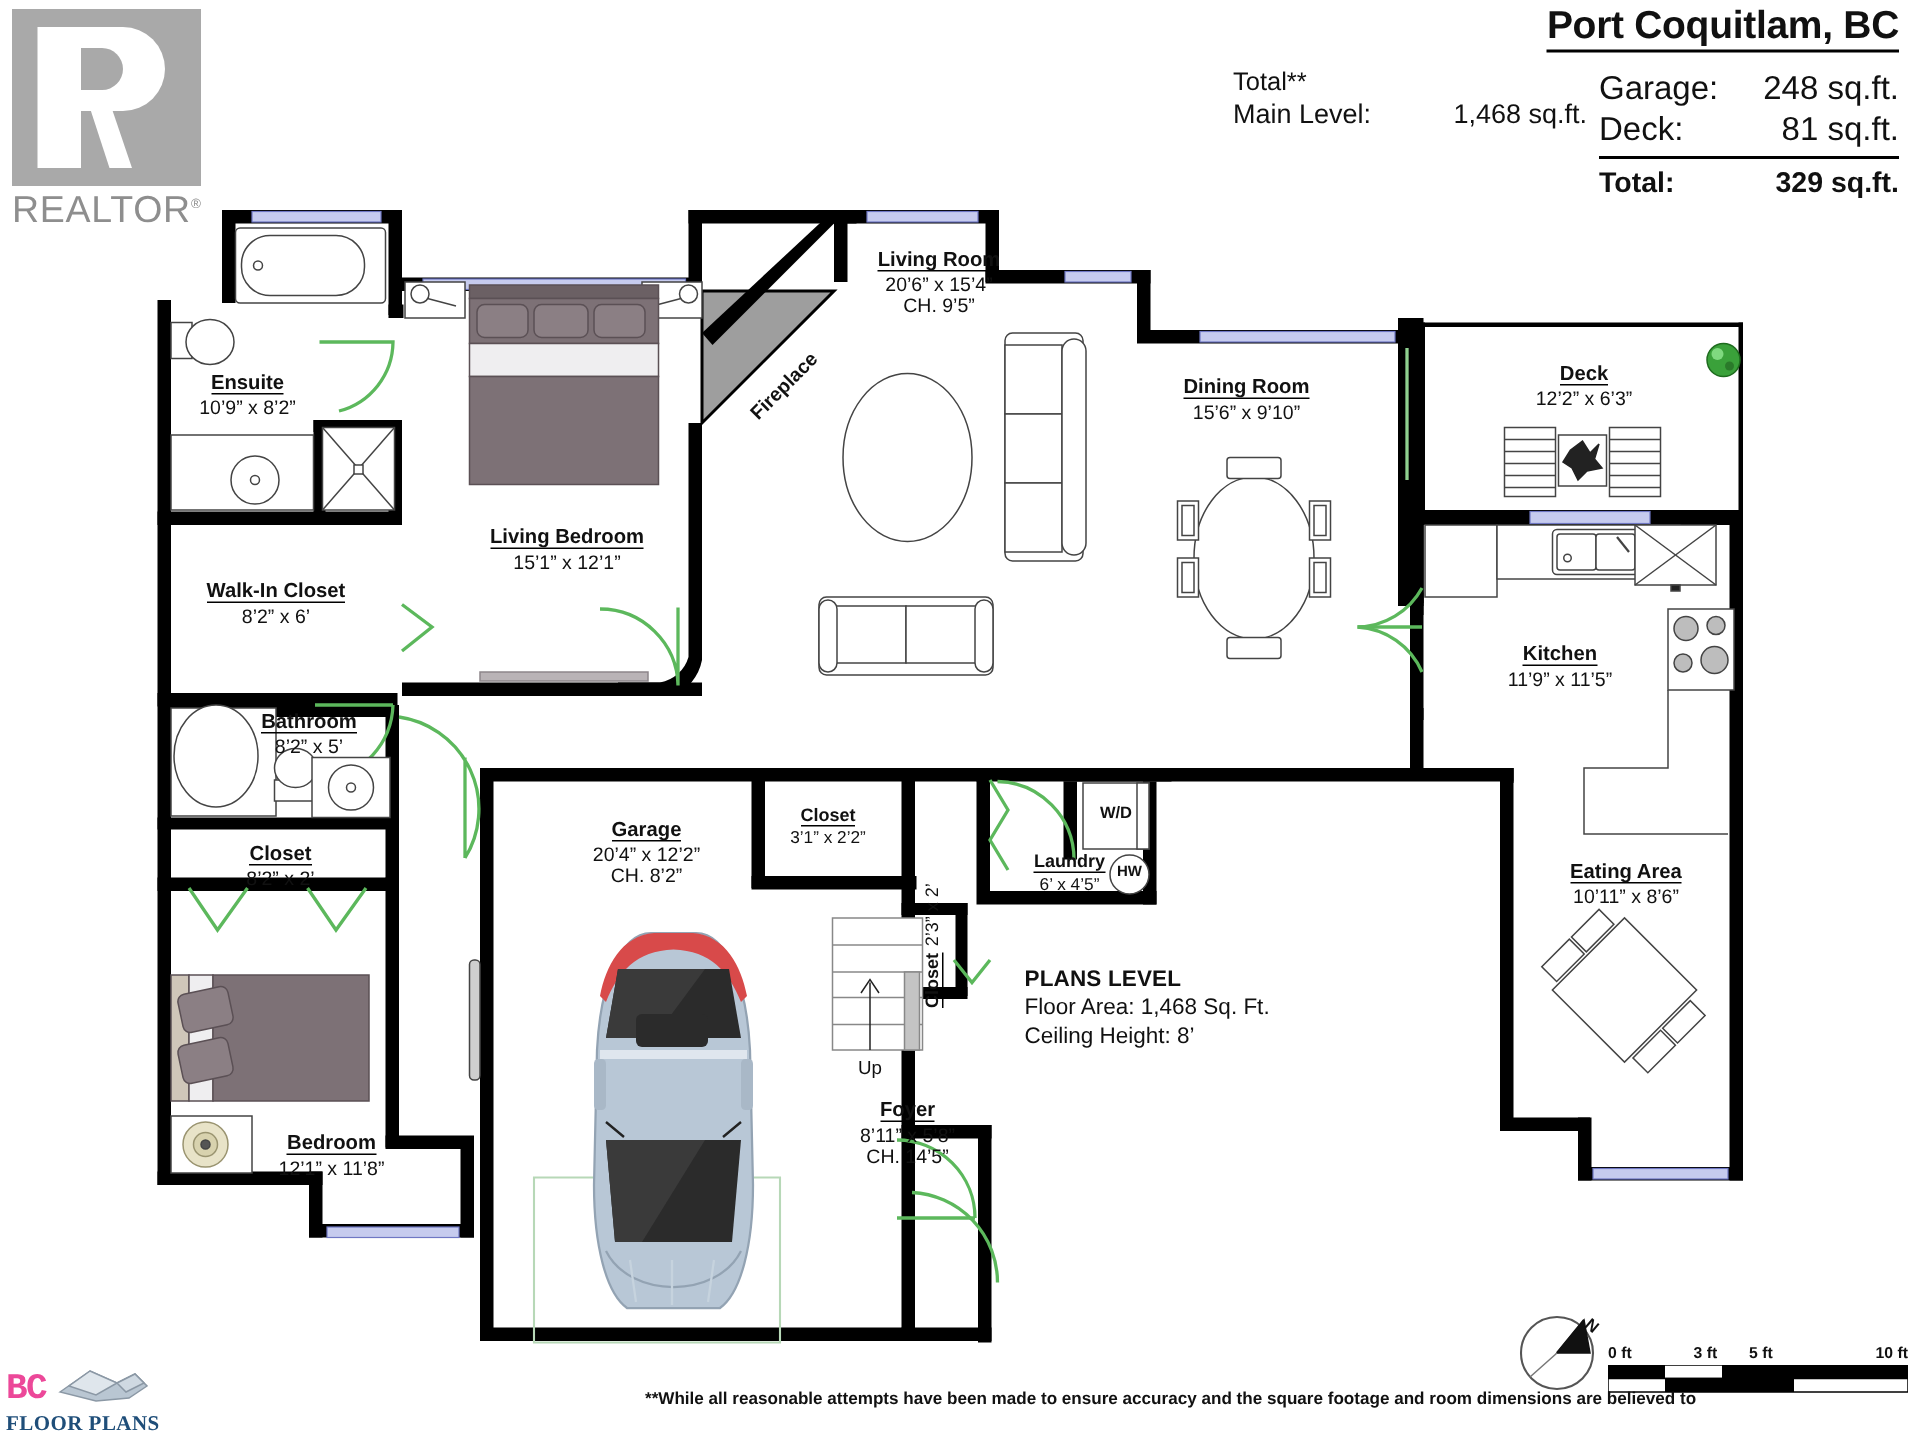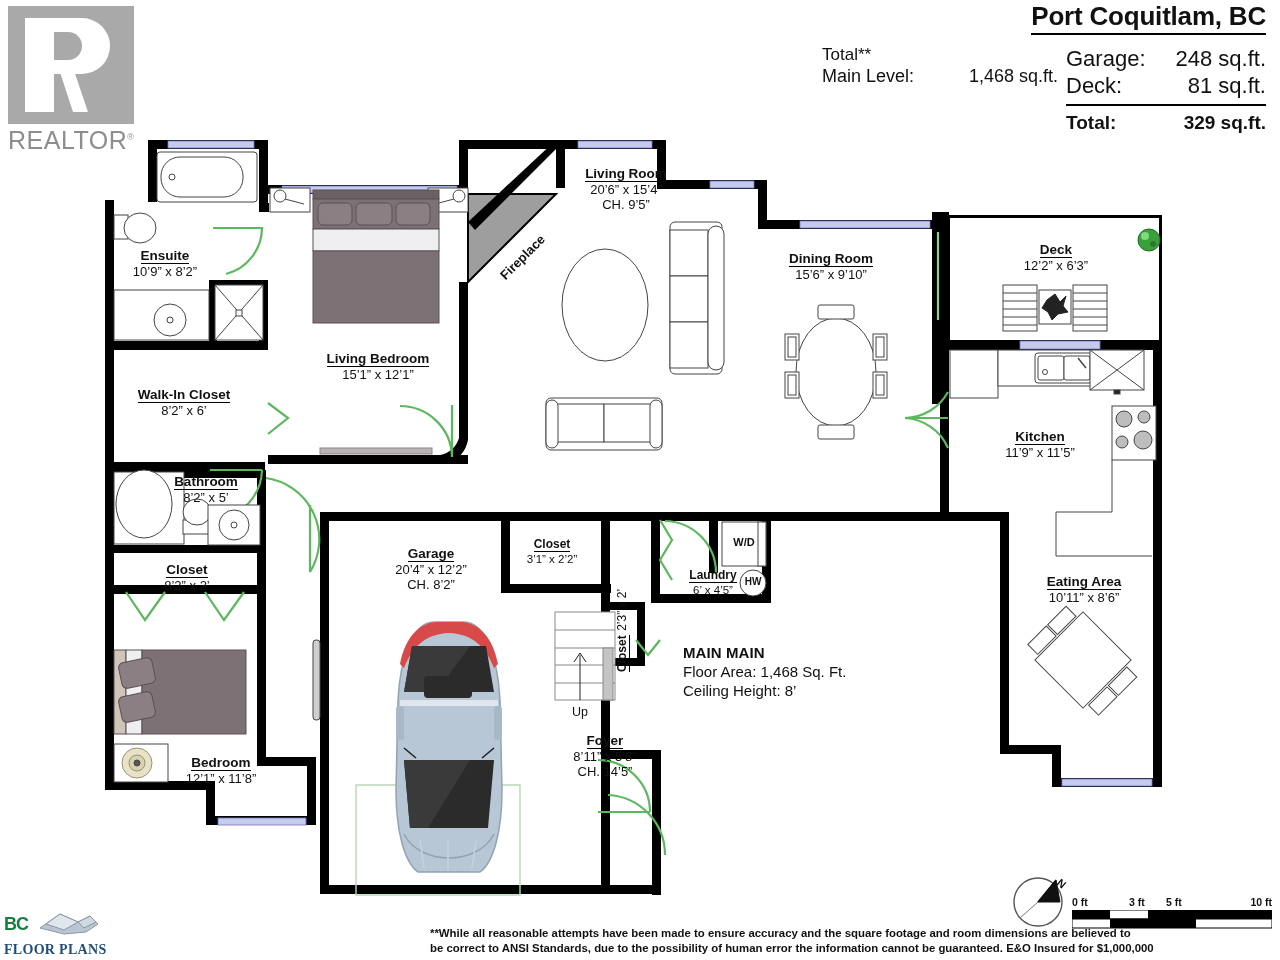--- a/index.html
+++ b/index.html
@@ -70,22 +70,22 @@
      line-height:1.35;text-align:left;}
 
   
   .scalewrap{position:absolute;left:1072px;top:896px;}
   .scale-ticks{position:relative;height:14px;width:200px;font-size:10.5px;font-weight:bold;}
   .scale-ticks span{position:absolute;top:0;}
   .compass{position:absolute;left:1012px;top:872px;}
 
   
   .bclogo{position:absolute;left:4px;top:916px;}
-  .bclogo .bc{font-family:Liberation Sans, sans-serif;font-weight:bold;font-size:18px;
-     color:#15803d;letter-spacing:-1px;line-height:.9;}
+  .bclogo .bc{font-family:Liberation Mono, monospace;font-weight:bold;font-size:24px;
+     color:#ec4899;letter-spacing:-1px;line-height:.9;}
   .bclogo .fp{font-family:"Liberation Serif",serif;font-weight:bold;font-size:14px;color:#1f4e79;
      letter-spacing:.3px;}
 </style>
 </head>
 <body>
 
 <div id="stage">
 
   <div class="realtor-logo">
     <div class="realtor-mark">
@@ -524,21 +524,21 @@
   </div>
 
   <div class="fire-lab" style="left:497px;top:272px;">Fireplace</div>
 
   <div style="position:absolute;left:722px;top:536px;width:44px;text-align:center;font-size:11px;font-weight:bold;">W/D</div>
   <div style="position:absolute;left:741px;top:576px;width:24px;text-align:center;font-size:10px;font-weight:bold;">HW</div>
 
   <div class="uplab" style="left:572px;top:705px;">Up</div>
 
   <div class="mainlevel">
-    <div class="t">MAIN MAIN</div>
+    <div class="t">PLANS LEVEL</div>
     <div class="l">Floor Area: 1,468 Sq. Ft.</div>
     <div class="l">Ceiling Height: 8’</div>
   </div>
 
   <svg class="compass" width="56" height="56">
     <circle cx="26" cy="30" r="24" fill="none" stroke="#555" stroke-width="1.4"></circle>
     <path d="M26,30 L44,8 L48,30 Z" fill="#111" stroke="#111" stroke-width="1"></path>
     <path d="M26,30 L44,8" stroke="#111" stroke-width="1.5"></path>
     <line x1="26" y1="30" x2="8" y2="46" stroke="#777" stroke-width="1"></line>
     <text x="44" y="12" font-family="Liberation Sans, sans-serif" font-size="11" font-weight="bold" fill="#111" transform="rotate(40 44 12)">N</text>
@@ -557,21 +557,20 @@
       <rect x="0" y="0" width="38" height="9" fill="#000"></rect>
       <rect x="38" y="9" width="38" height="9" fill="#000"></rect>
       <rect x="76" y="0" width="24" height="9" fill="#000"></rect>
       <rect x="76" y="9" width="48" height="9" fill="#000"></rect>
       <rect x="100" y="0" width="100" height="9" fill="#000"></rect>
     </svg>
   </div>
 
   <div class="foot">
     <div>**While all reasonable attempts have been made to ensure accuracy and the square footage and room dimensions are believed to</div>
-    <div>be correct to ANSI Standards, due to the possibility of human error the information cannot be guaranteed. E&amp;O Insured for $1,000,000</div>
   </div>
 
   <div class="bclogo">
     <div style="position:relative;height:26px;">
       <span class="bc">BC</span>
       <svg width="70" height="26" style="position:absolute;left:30px;top:-6px;">
         <path d="M6,18 L26,4 L44,12 L56,6 L64,14 L52,22 L30,24 Z" fill="#b9c6d2" stroke="#8b98a5" stroke-width="1"></path>
         <path d="M26,4 L44,12 L30,20 L12,14 Z" fill="#dfe6ec" stroke="#8b98a5" stroke-width="1"></path>
         <path d="M44,12 L56,6 L62,12 L50,18 Z" fill="#cfd9e2" stroke="#8b98a5" stroke-width="1"></path>
       </svg>

